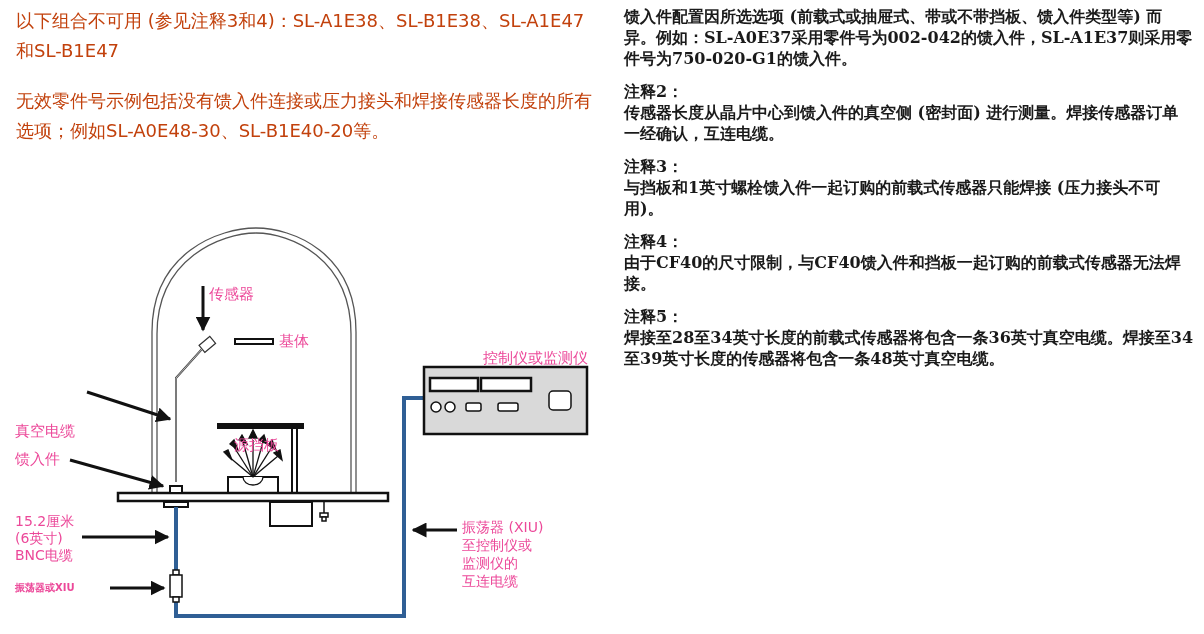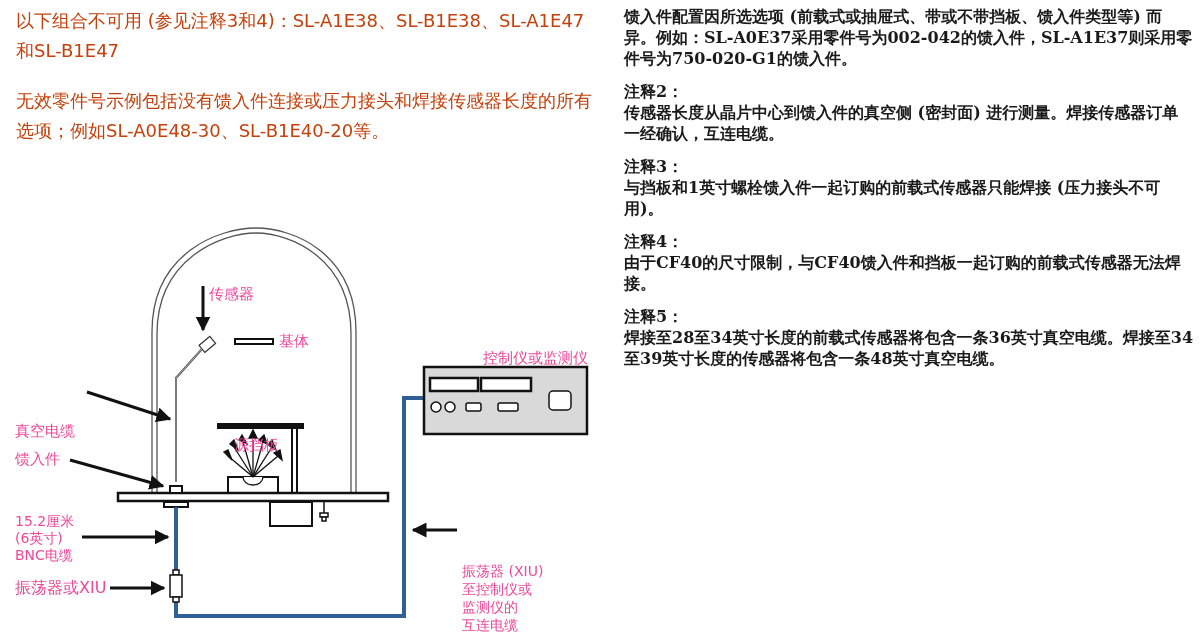--- a/index.html
+++ b/index.html
@@ -130,18 +130,18 @@
 </svg>
 
 <div class="lbl" style="left:209px;top:285px;">传感器</div>
 <div class="lbl" style="left:279px;top:332px;">基体</div>
 <div class="lbl" style="left:15px;top:378px;margin-top:44px;">真空电缆</div>
 <div class="lbl" style="left:234px;top:424px;margin-top:12px;">源挡板</div>
 <div class="lbl" style="left:15px;top:450px;">馈入件</div>
 <div class="lbl" style="left:15px;top:513px;font-size:14px;line-height:17px;">15.2厘米
 (6英寸)
 BNC电缆</div>
-<div class="lbl" style="left:15px;top:578px;font-size:16px;">振荡器或XIU</div>
+<div class="lbl" style="left:15px;top:578px;font-size:10px;font-weight:bold;">振荡器或XIU</div>
 <div class="lbl" style="left:436px;top:349px;margin-left:47px;">控制仪或监测仪</div>
-<div class="lbl" style="left:462px;top:518px;font-size:14px;line-height:18px;margin-top:44px;">振荡器 (XIU)
+<div class="lbl" style="left:462px;top:518px;font-size:14px;line-height:18px;">振荡器 (XIU)
 至控制仪或
 监测仪的
 互连电缆</div>
 
 </body></html>

